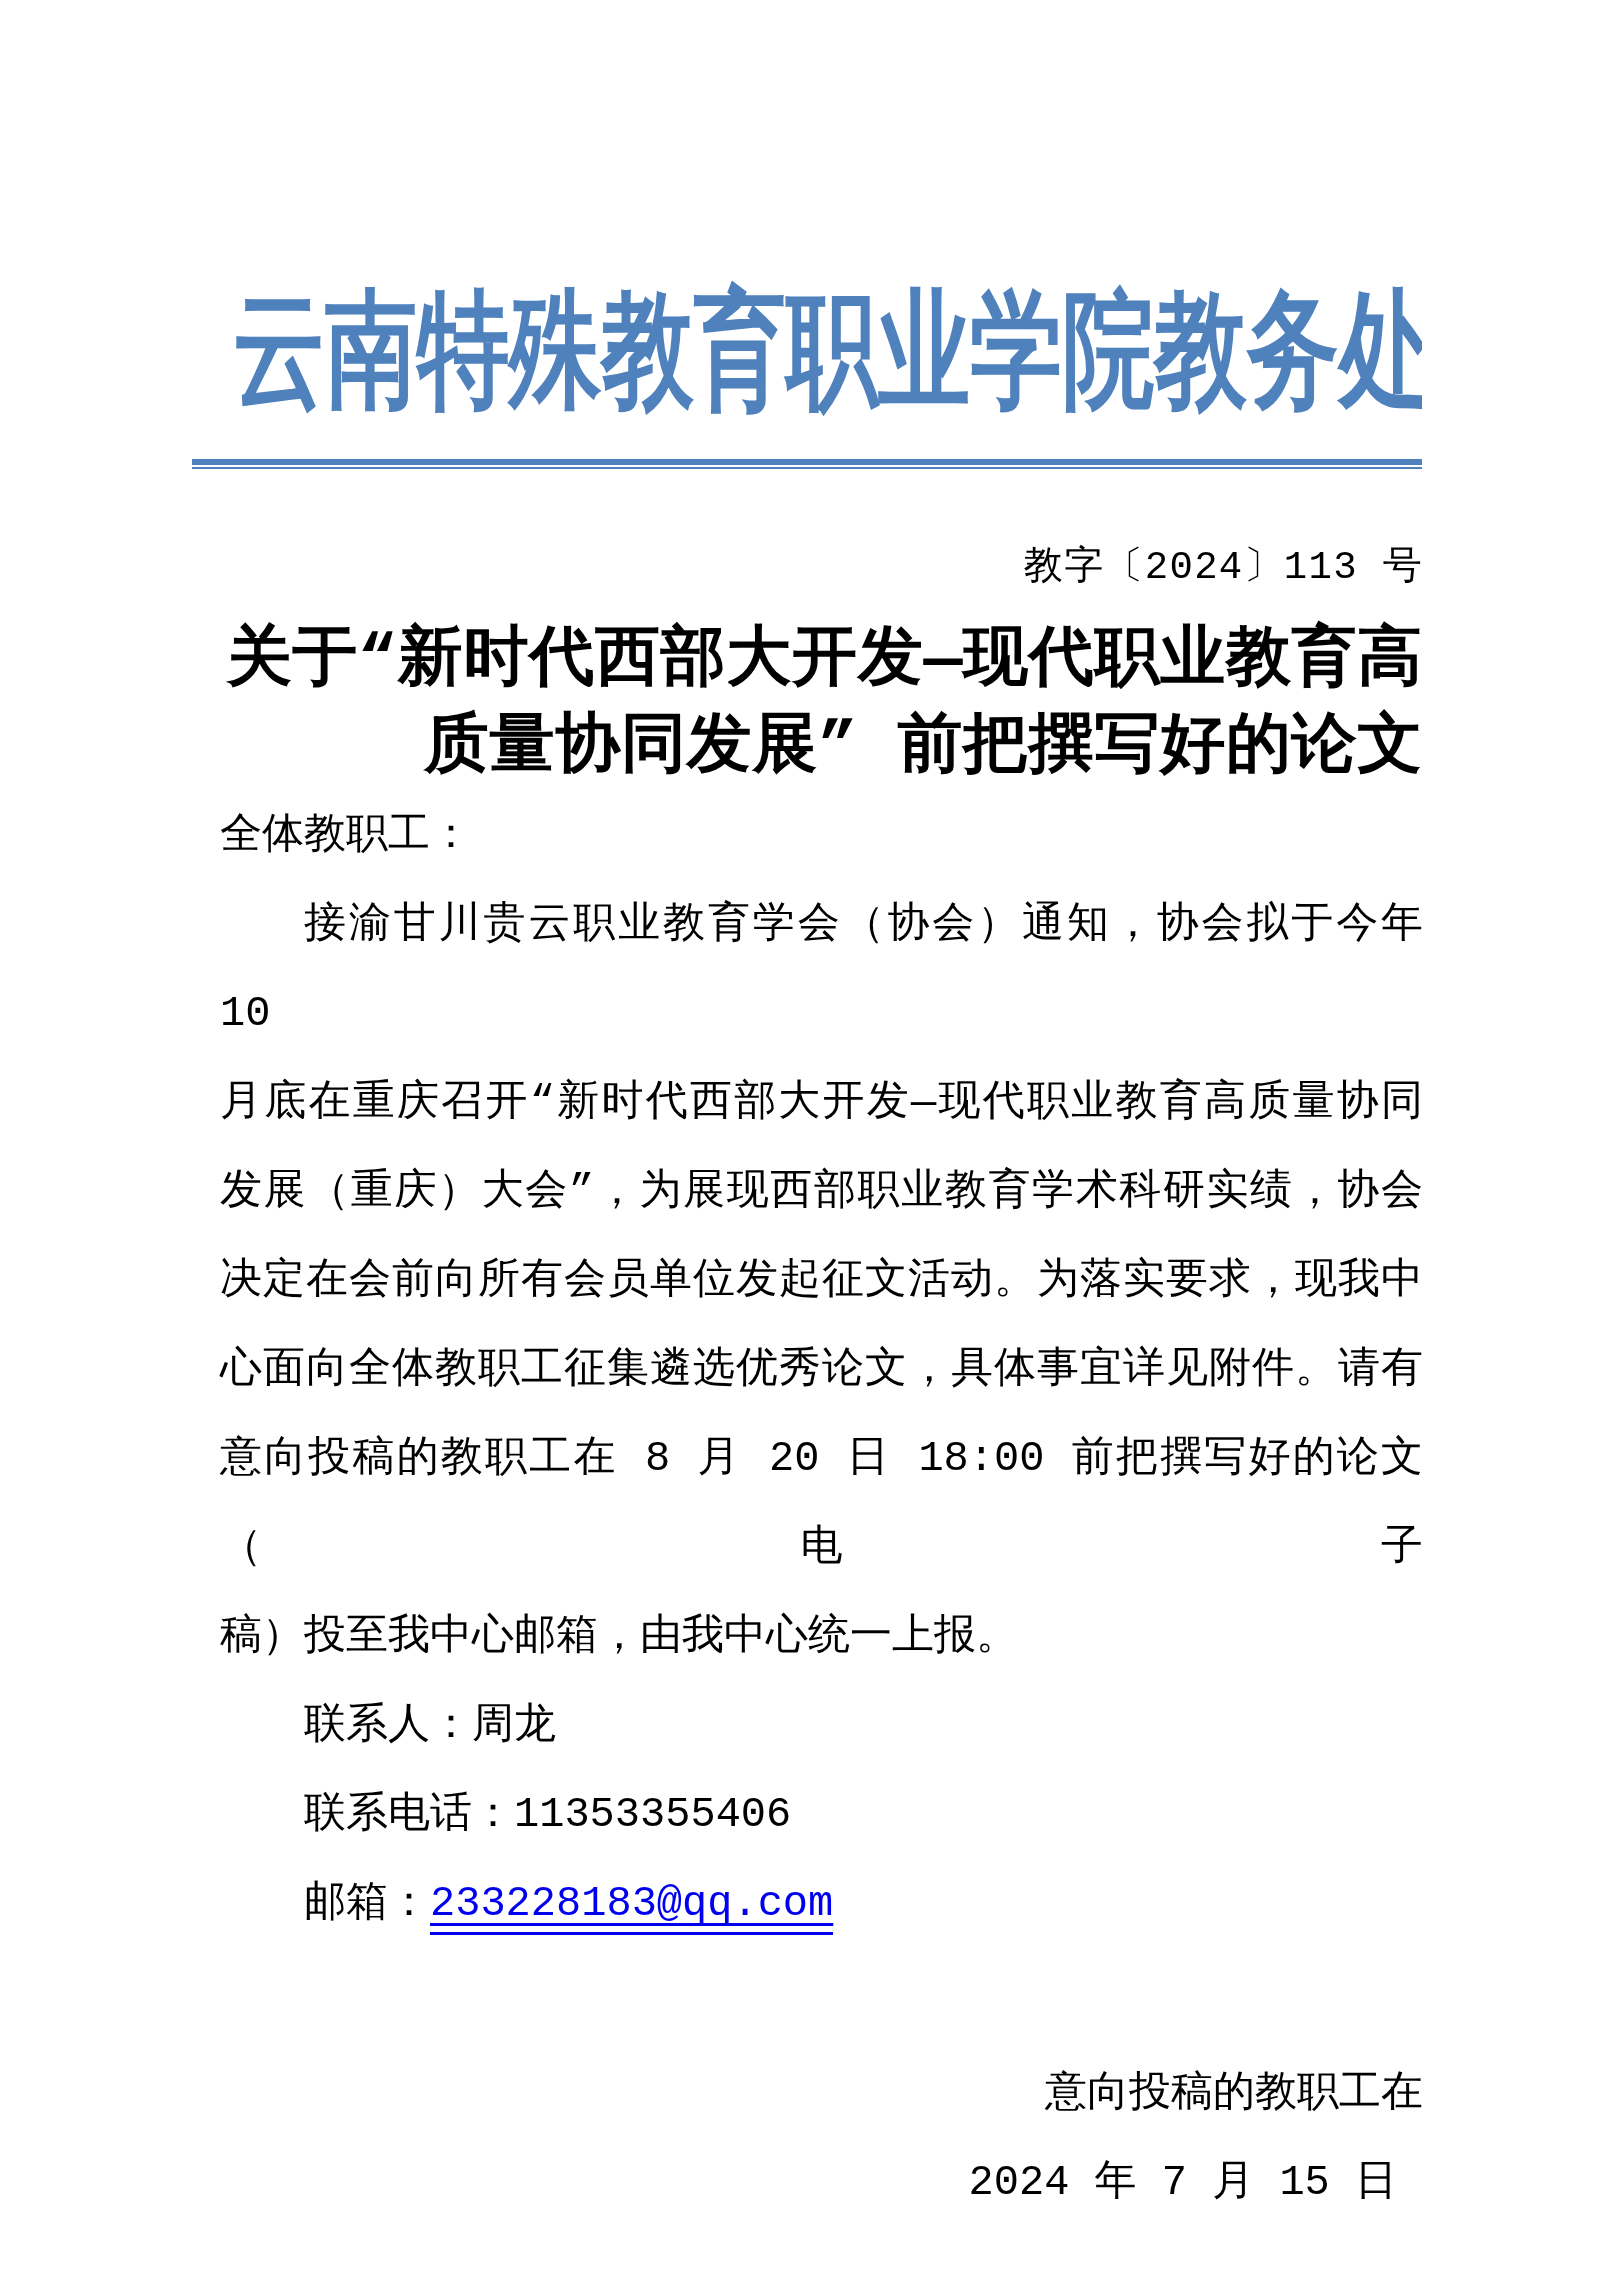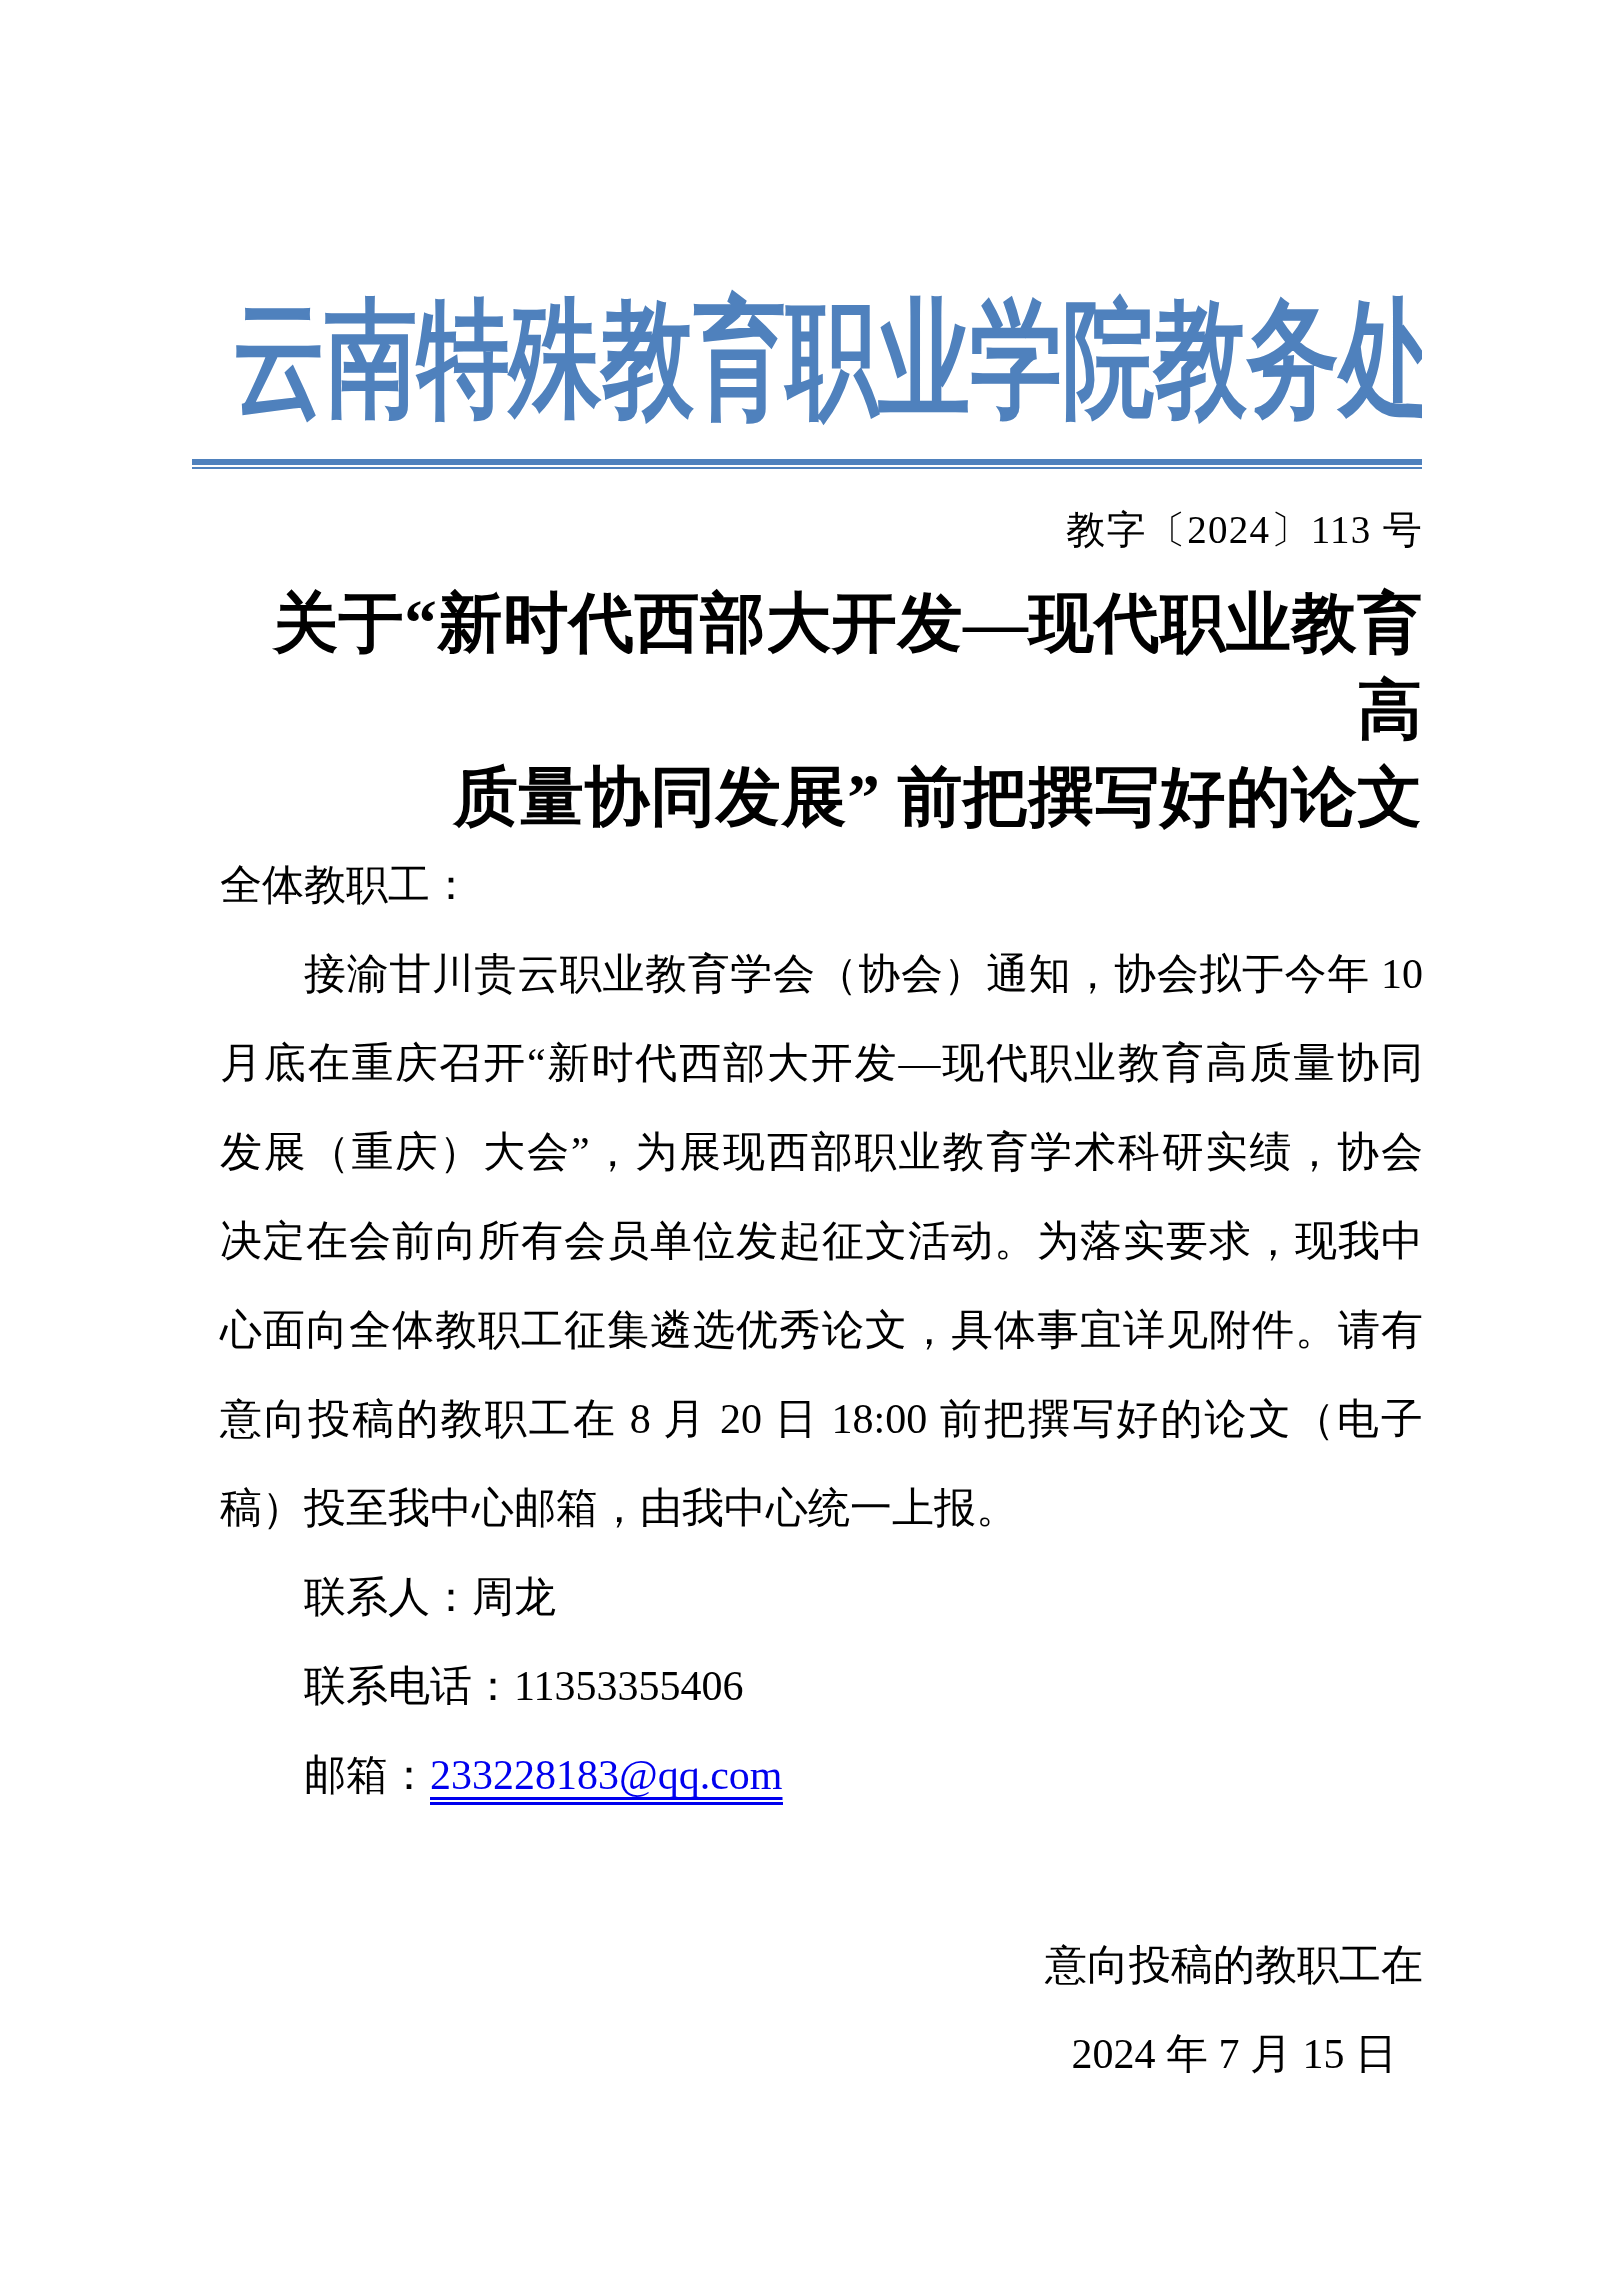--- a/index.html
+++ b/index.html
@@ -6,21 +6,21 @@
     margin: 0;
     padding: 0;
     background: #ffffff;
   }
   .page {
     position: relative;
     width: 1422px;
     height: 2295px;
     background: #ffffff;
     overflow: hidden;
-    font-family: Liberation Serif, serif;
+    font-family: Liberation Mono, monospace;
     color: #000000;
   }
   
   .header-wrap {
     margin-top: 296px;
     width: 100%;
     text-align: center;
     overflow: visible;
   }
   .header-title {
@@ -40,21 +40,21 @@
   .rule .thick { height: 5.9px;  background: #4F81BD; }
   .rule .gap   { height: 2.6px;  background: transparent; }
   .rule .thin  { height: 2px;  background: #4F81BD; }
 
   
   .content {
     margin-left: 220px;
     width: 1203px;
   }
   .doc-number {
-    margin-top: 40px;
+    margin-top: 78px;
     font-size: 39px;
     line-height: 42px;
     text-align: right;
     letter-spacing: 1.3px;
   }
   .notice-title {
     margin-top: 29px;
     font-size: 65px;
     line-height: 87px;
     font-weight: bold;

